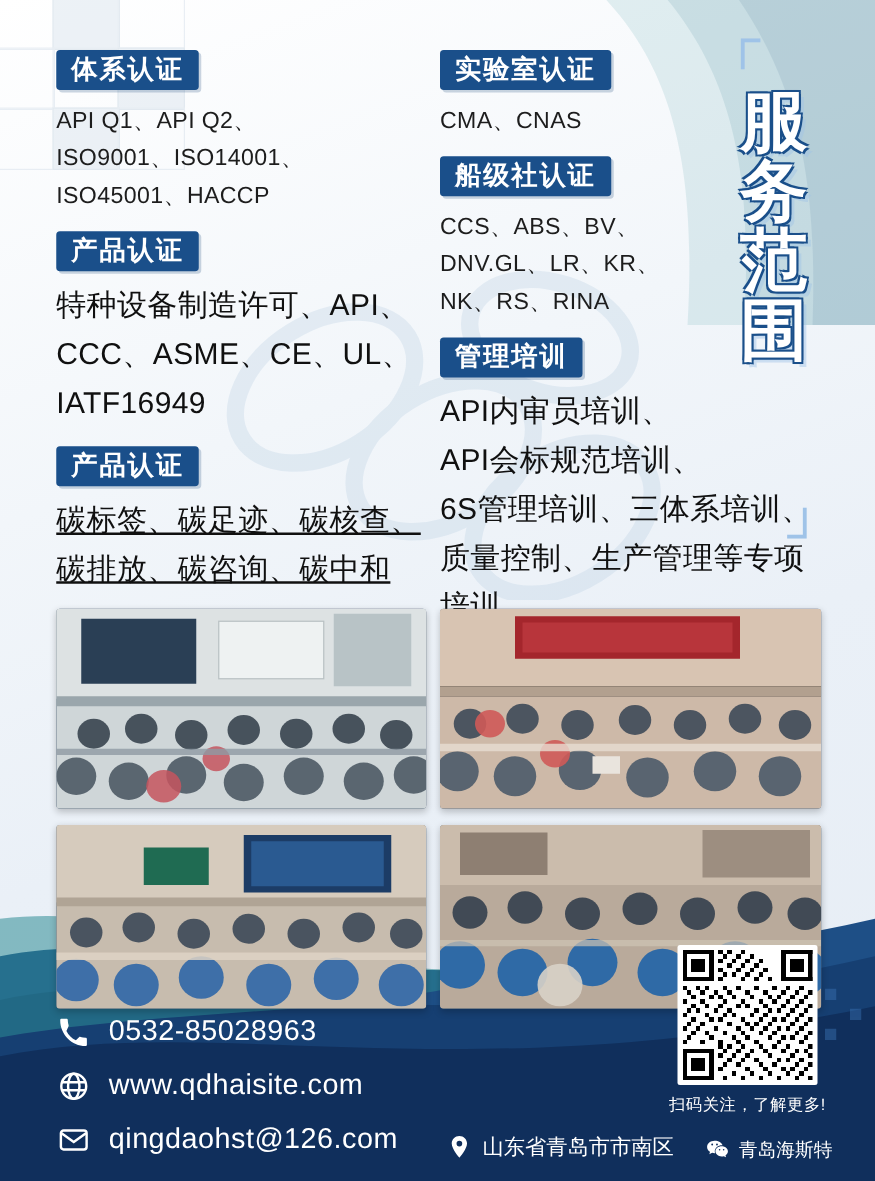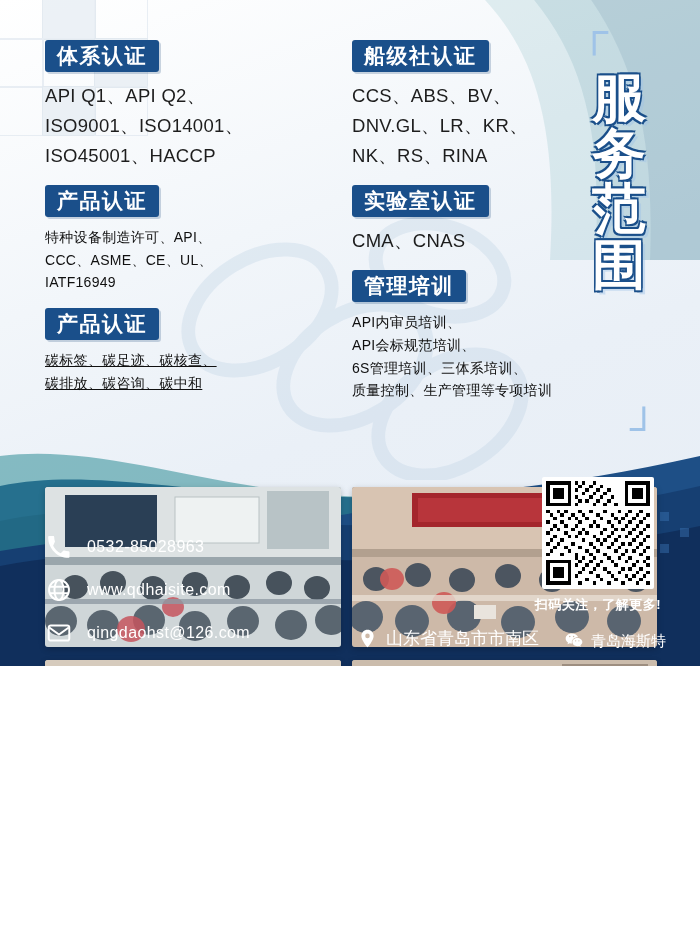--- a/index.html
+++ b/index.html
@@ -9,21 +9,21 @@
   body {
     width: 700px;
     height: 945px;
     font-family: "Liberation Sans", sans-serif;
     background: #ffffff;
     overflow: hidden;
   }
   .poster {
     position: relative;
     width: 700px;
-    height: 666px;
+    height: 945px;
     background: linear-gradient(160deg, #ffffff 0%, #f2f6fa 35%, #eaf0f7 60%, #e6edf5 100%);
     overflow: hidden;
   }
 
   
   .bg-grid {
     position: absolute;
     left: -10px;
     top: -10px;
     width: 210px;
@@ -108,21 +108,21 @@
   }
 
   .block-body {
     margin-top: 9px;
     color: #1d1d1d;
     font-size: 18.5px;
     line-height: 1.62;
     letter-spacing: 0.3px;
   }
   .block-body.cn {
-    font-size: 14px;
+    font-size: 24px;
     color: #101010;
   }
 
   
   .vtitle {
     position: absolute;
     right: 26px;
     top: 36px;
     width: 110px;
     height: 390px;
@@ -185,23 +185,22 @@
   
   .contact {
     position: absolute;
     left: 44px;
     bottom: 18px;
     width: 460px;
     color: #ffffff;
   }
   .contact-row {
     display: flex;
-    align-items: center;
     margin-bottom: 13px;
-    font-size: 16px;
+    font-size: 23px;
     letter-spacing: 0.4px;
   }
   .contact-row:last-child { margin-bottom: 0; }
   .contact-row .ic {
     width: 30px;
     height: 30px;
     margin-right: 13px;
     flex: 0 0 30px;
     display: flex;
     align-items: center;
@@ -244,21 +243,20 @@
     width: 104px;
     height: 104px;
     display: block;
   }
   .qr-caption {
     margin-top: 7px;
     color: #ffffff;
     font-size: 13px;
     letter-spacing: 0.5px;
     white-space: nowrap;
-    font-weight: bold;
   }
 
   .wechat-line {
     position: absolute;
     right: 34px;
     bottom: 14px;
     display: flex;
     align-items: center;
     color: #ffffff;
     font-size: 15px;
@@ -337,29 +335,29 @@
         <div class="block-title">产品认证</div>
         <div class="block-body cn" style="white-space:pre-line;text-decoration:underline;">碳标签、碳足迹、碳核查、
 碳排放、碳咨询、碳中和</div>
       </div>
 
     </div>
 
     <div class="col-mid">
 
       <div class="block">
+        <div class="block-title">实验室认证</div>
+        <div class="block-body" style="white-space:pre-line;">CMA、CNAS</div>
+      </div>
+
+      <div class="block">
         <div class="block-title">船级社认证</div>
         <div class="block-body" style="white-space:pre-line;">CCS、ABS、BV、
 DNV.GL、LR、KR、
 NK、RS、RINA</div>
-      </div>
-
-      <div class="block">
-        <div class="block-title">实验室认证</div>
-        <div class="block-body" style="white-space:pre-line;">CMA、CNAS</div>
       </div>
 
       <div class="block">
         <div class="block-title">管理培训</div>
         <div class="block-body cn" style="white-space:pre-line;">API内审员培训、
 API会标规范培训、
 6S管理培训、三体系培训、
 质量控制、生产管理等专项培训</div>
       </div>
 

